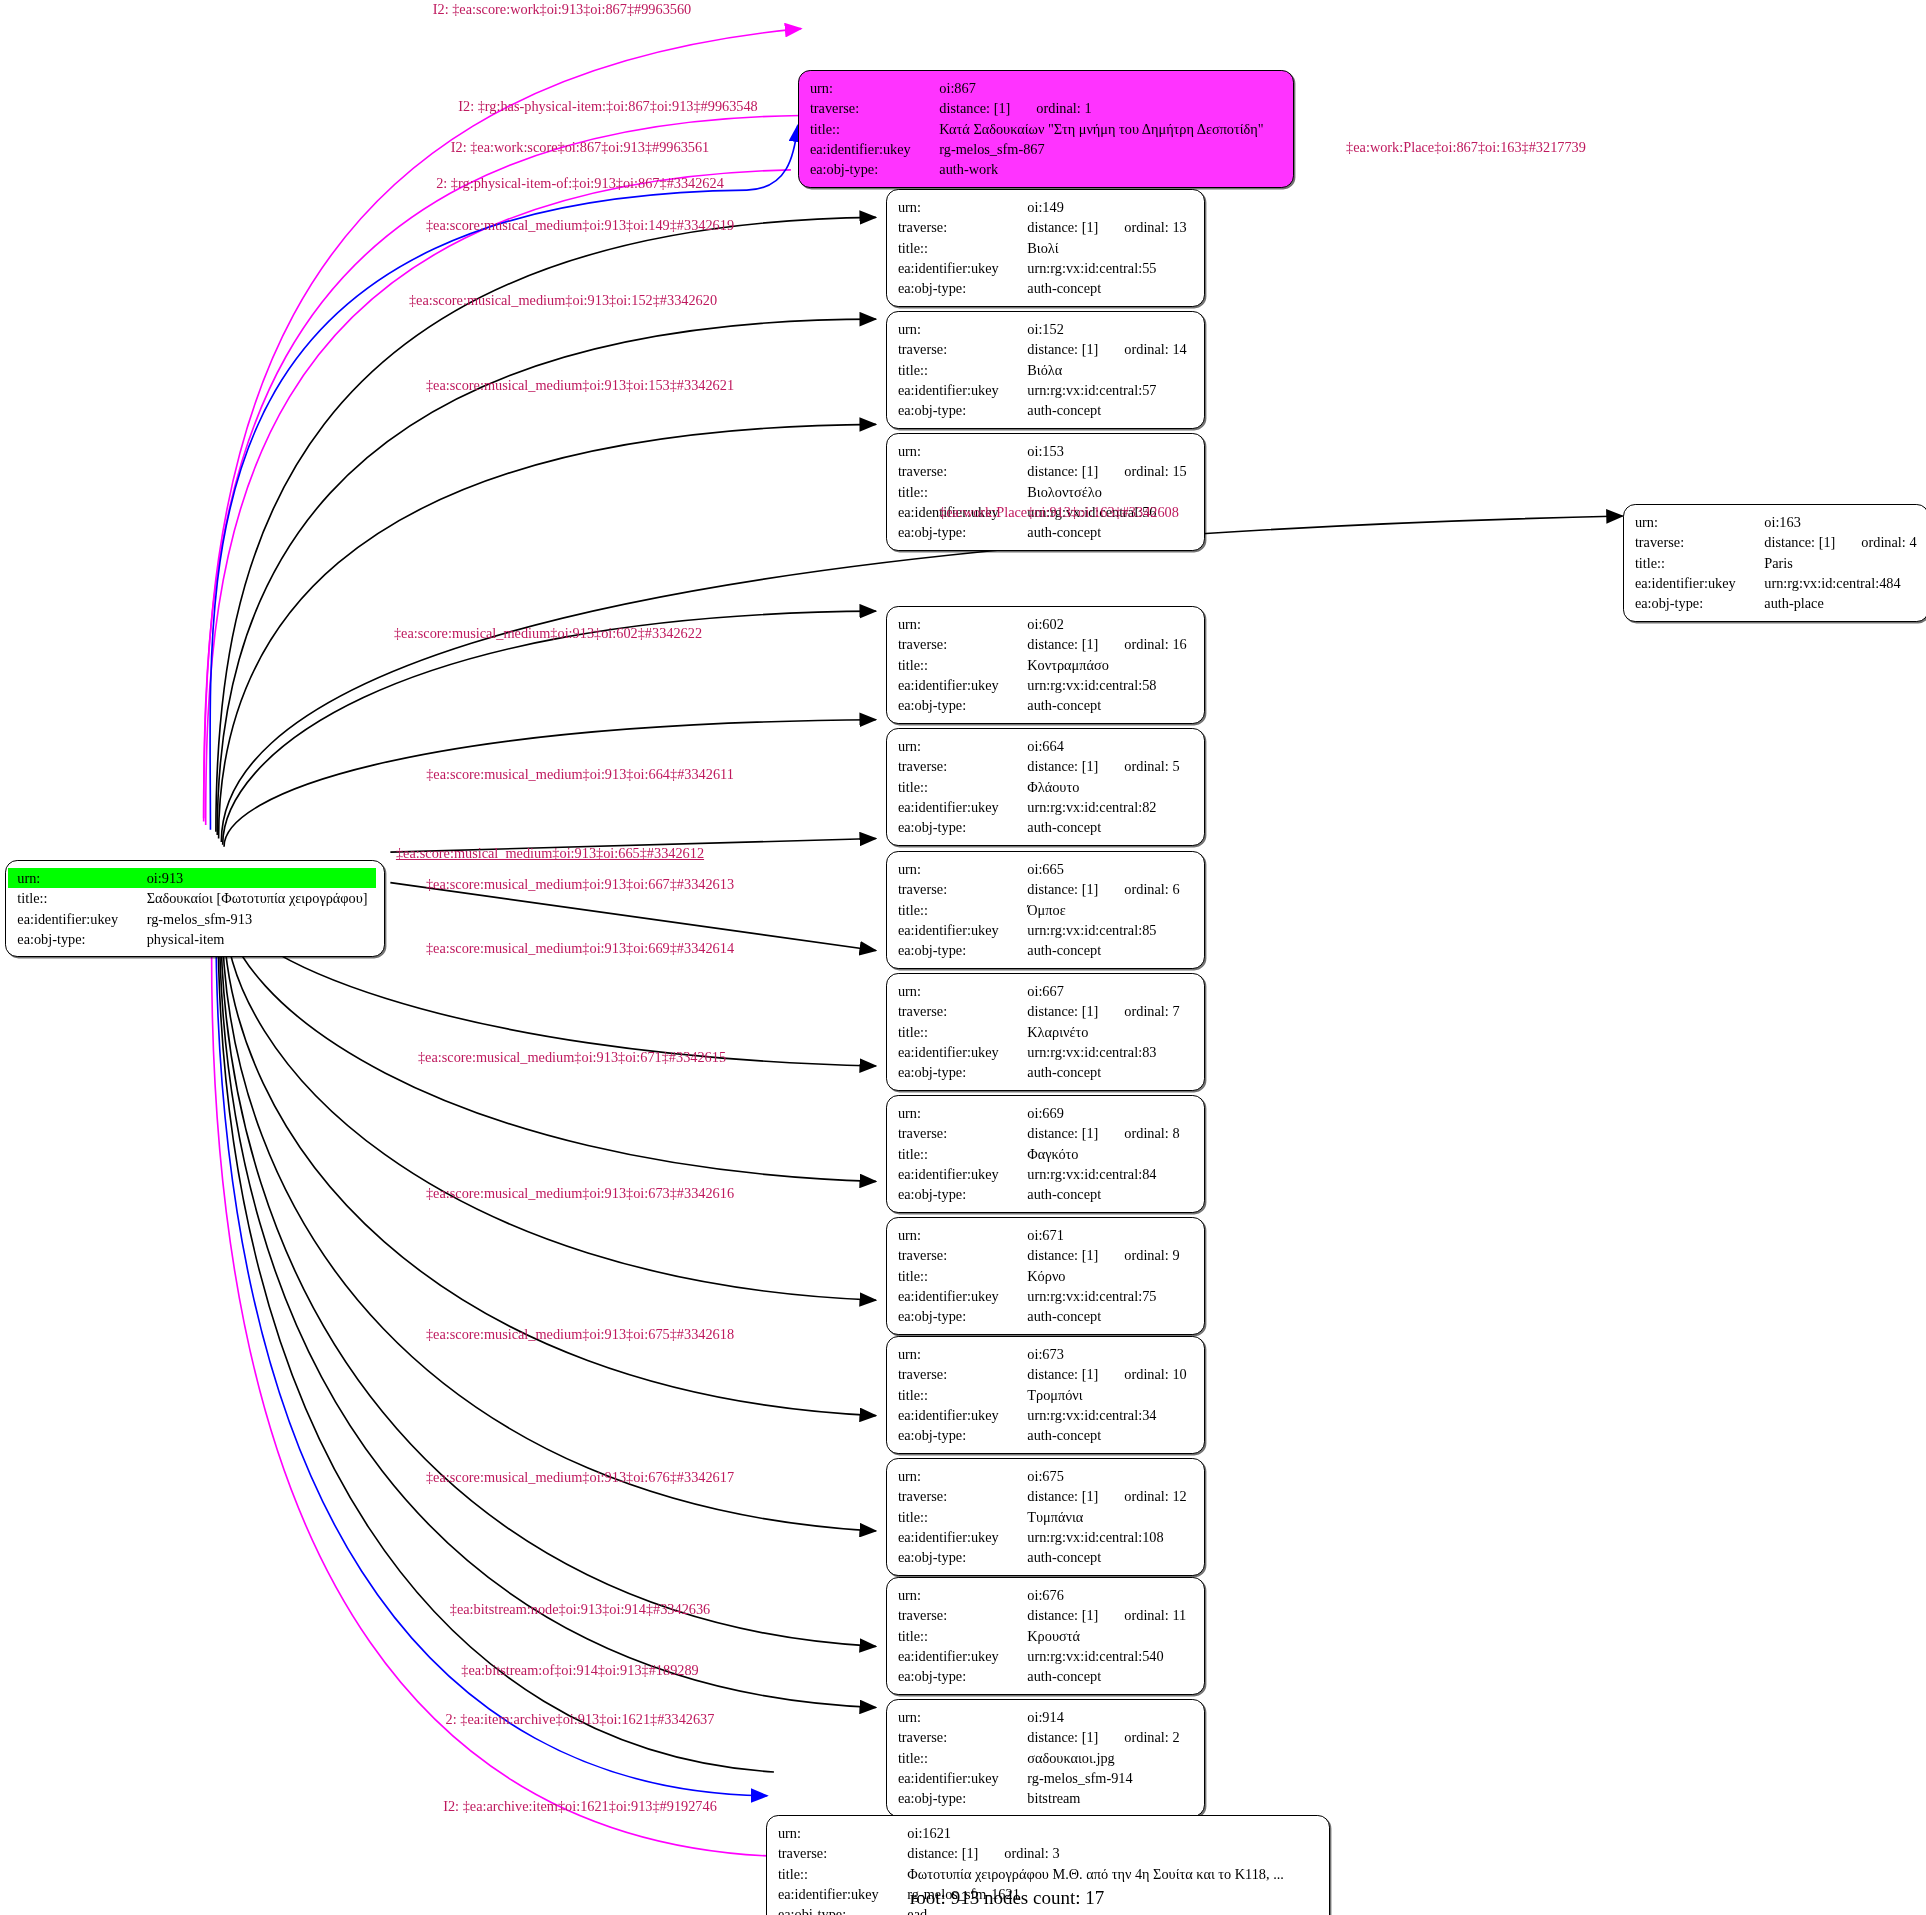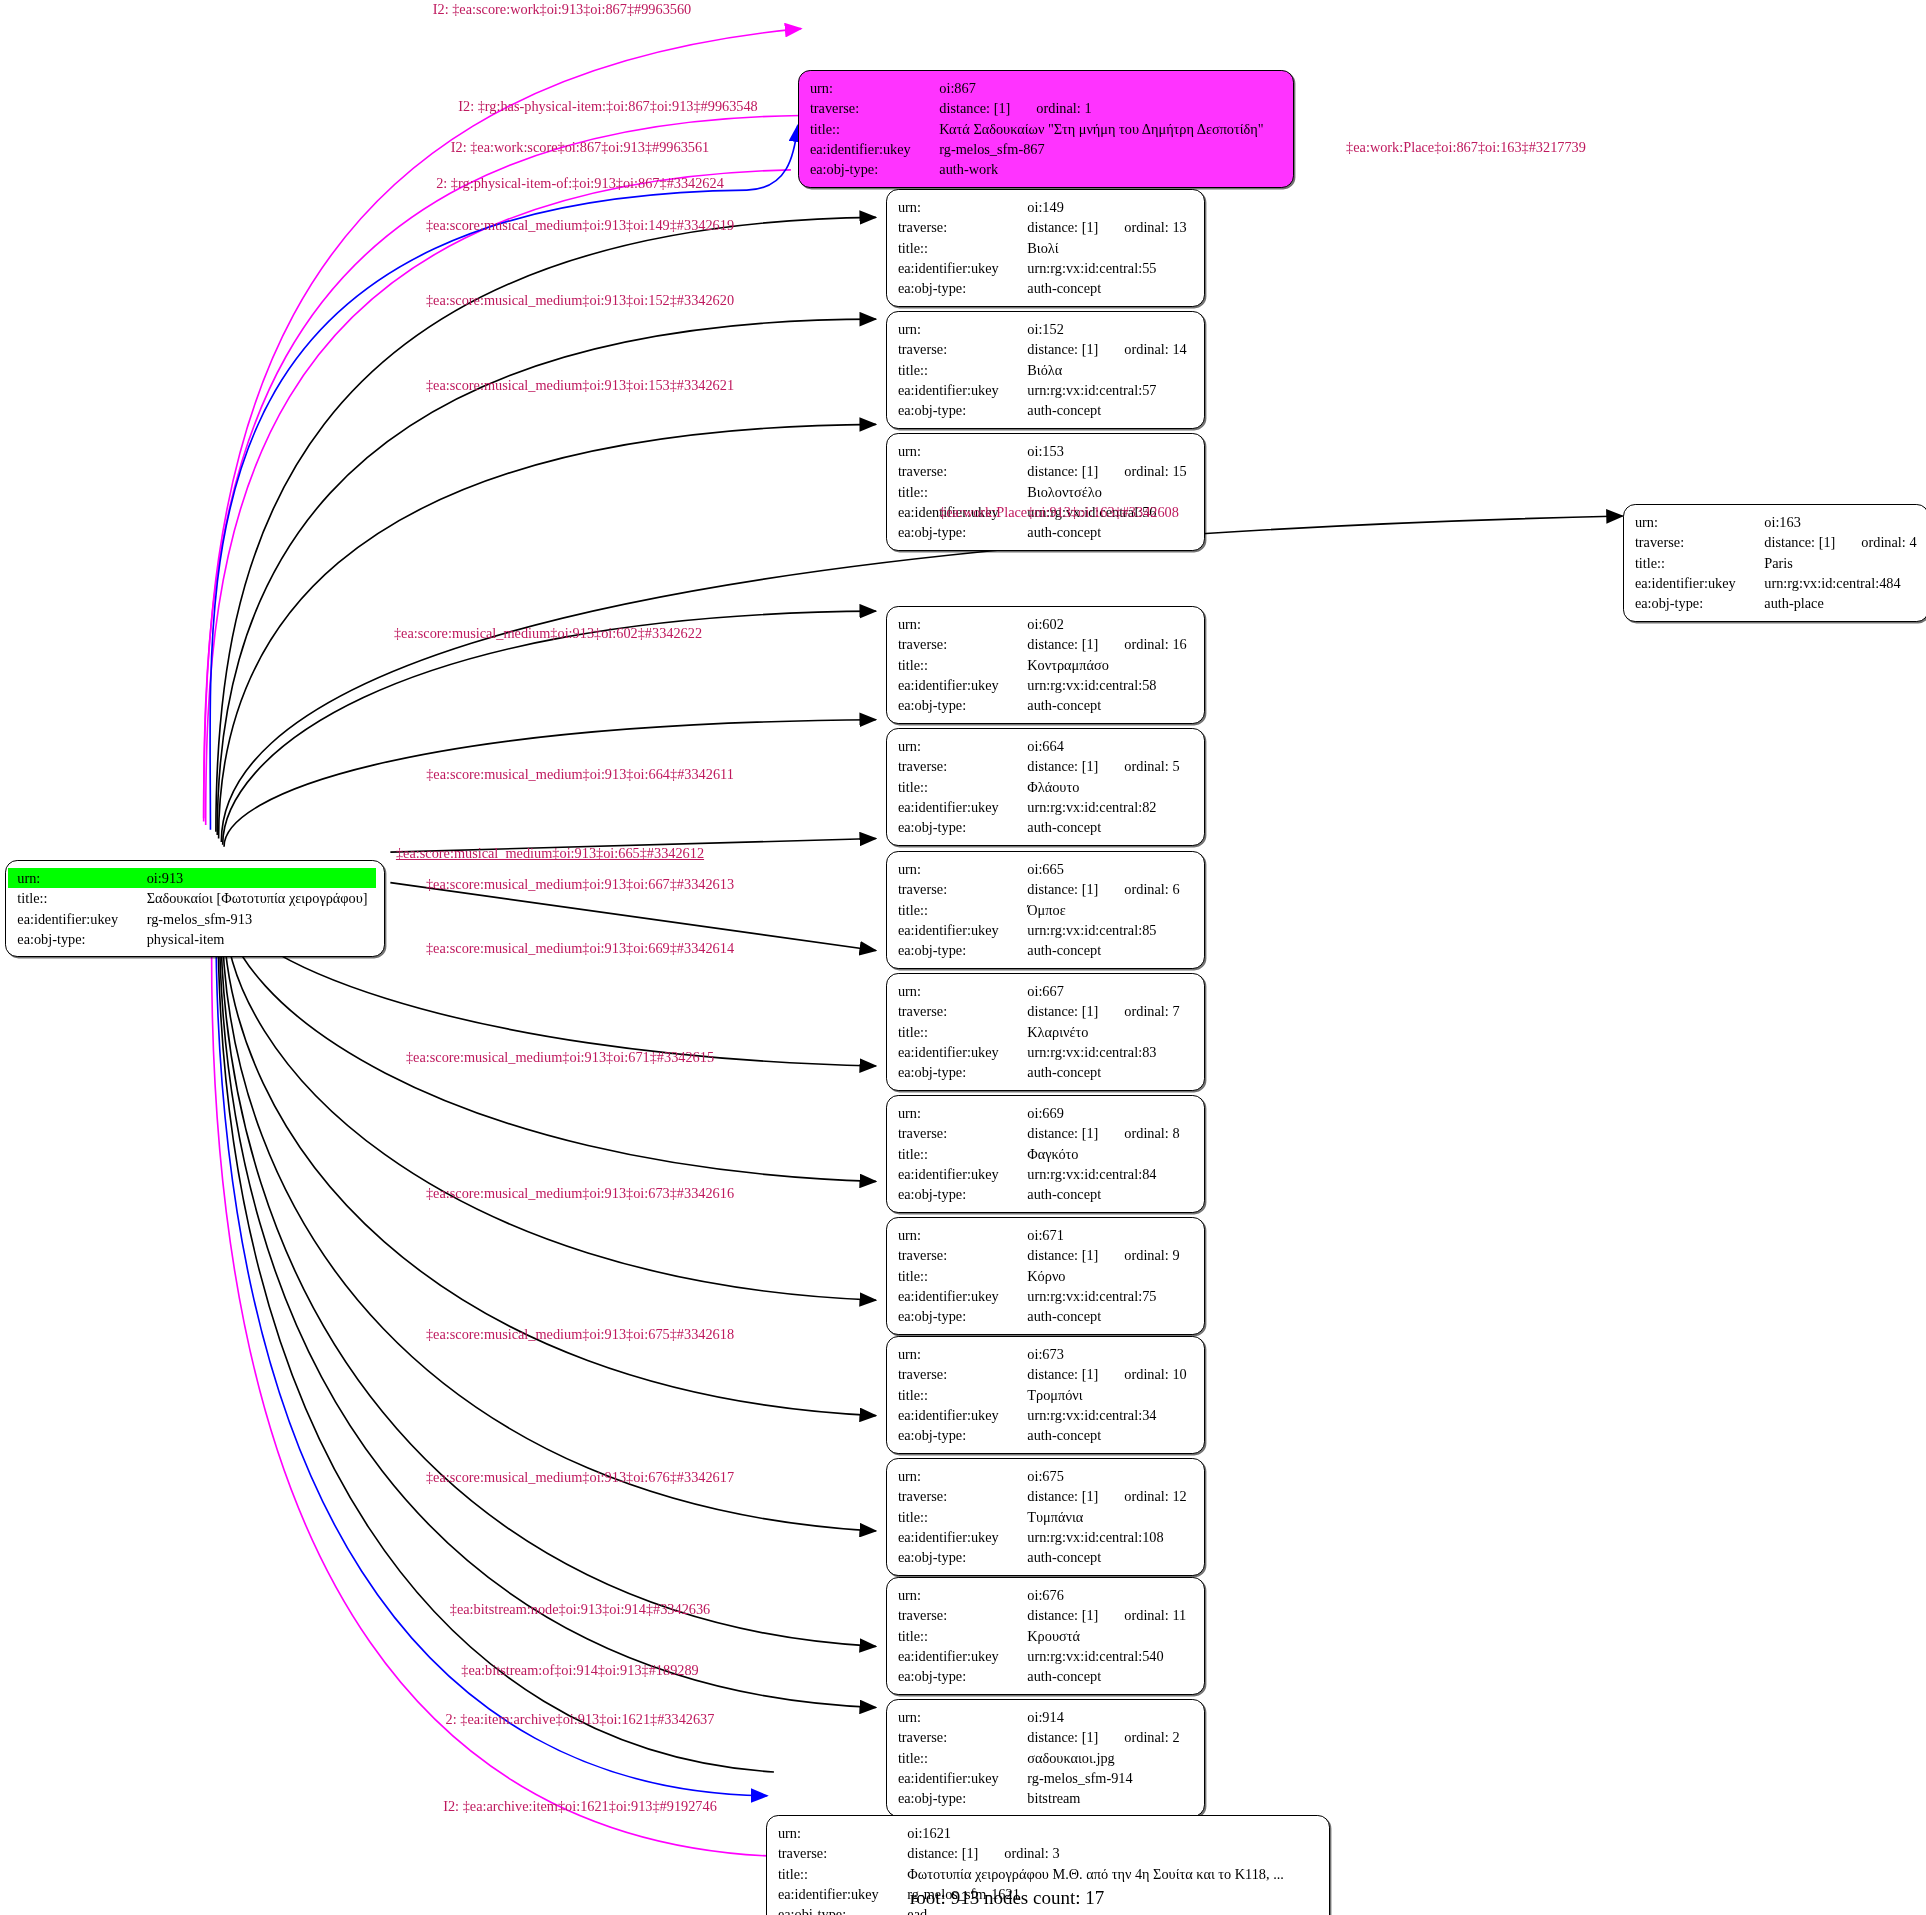--- a/index.html
+++ b/index.html
@@ -515,30 +515,30 @@
           </div>
         </div>
       </div>
     </div>
 
   <div class="elabel ctr" style="left:562px;top:1.4px;">I2: ‡ea:score:work‡oi:913‡oi:867‡#9963560</div>
   <div class="elabel ctr" style="left:608px;top:98px;">I2: ‡rg:has-physical-item:‡oi:867‡oi:913‡#9963548</div>
   <div class="elabel ctr" style="left:580px;top:139px;">I2: ‡ea:work:score‡oi:867‡oi:913‡#9963561</div>
   <div class="elabel ctr" style="left:580px;top:175px;">2: ‡rg:physical-item-of:‡oi:913‡oi:867‡#3342624</div>
   <div class="elabel ctr" style="left:580px;top:217px;">‡ea:score:musical_medium‡oi:913‡oi:149‡#3342619</div>
-  <div class="elabel ctr" style="left:580px;top:292px;">‡ea:score:musical_medium‡oi:913‡oi:152‡#3342620</div>
+  <div class="elabel ctr" style="left:563px;top:292px;">‡ea:score:musical_medium‡oi:913‡oi:152‡#3342620</div>
   <div class="elabel ctr" style="left:580px;top:377px;">‡ea:score:musical_medium‡oi:913‡oi:153‡#3342621</div>
   <div class="elabel ctr" style="left:1466px;top:139px;">‡ea:work:Place‡oi:867‡oi:163‡#3217739</div>
   <div class="elabel ctr" style="left:1059px;top:504px;">‡ea:work:Place‡oi:913‡oi:163‡#3342608</div>
   <div class="elabel ctr" style="left:548px;top:625px;">‡ea:score:musical_medium‡oi:913‡oi:602‡#3342622</div>
   <div class="elabel ctr" style="left:580px;top:766px;">‡ea:score:musical_medium‡oi:913‡oi:664‡#3342611</div>
   <div class="elabel ctr" style="left:550px;top:845px;text-decoration:underline;">‡ea:score:musical_medium‡oi:913‡oi:665‡#3342612</div>
   <div class="elabel ctr" style="left:580px;top:876px;">‡ea:score:musical_medium‡oi:913‡oi:667‡#3342613</div>
   <div class="elabel ctr" style="left:580px;top:940px;">‡ea:score:musical_medium‡oi:913‡oi:669‡#3342614</div>
-  <div class="elabel ctr" style="left:560px;top:1049px;">‡ea:score:musical_medium‡oi:913‡oi:671‡#3342615</div>
+  <div class="elabel ctr" style="left:572px;top:1049px;">‡ea:score:musical_medium‡oi:913‡oi:671‡#3342615</div>
   <div class="elabel ctr" style="left:580px;top:1185px;">‡ea:score:musical_medium‡oi:913‡oi:673‡#3342616</div>
   <div class="elabel ctr" style="left:580px;top:1326px;">‡ea:score:musical_medium‡oi:913‡oi:675‡#3342618</div>
   <div class="elabel ctr" style="left:580px;top:1469px;">‡ea:score:musical_medium‡oi:913‡oi:676‡#3342617</div>
   <div class="elabel ctr" style="left:580px;top:1601px;">‡ea:bitstream:node‡oi:913‡oi:914‡#3342636</div>
   <div class="elabel ctr" style="left:580px;top:1662px;">‡ea:bitstream:of‡oi:914‡oi:913‡#189289</div>
   <div class="elabel ctr" style="left:580px;top:1711px;">2: ‡ea:item:archive‡oi:913‡oi:1621‡#3342637</div>
   <div class="elabel ctr" style="left:580px;top:1798px;">I2: ‡ea:archive:item‡oi:1621‡oi:913‡#9192746</div>
 
   <div class="footer" style="left:910px;top:1887px;">root: 913 nodes count: 17</div>
 </div>

